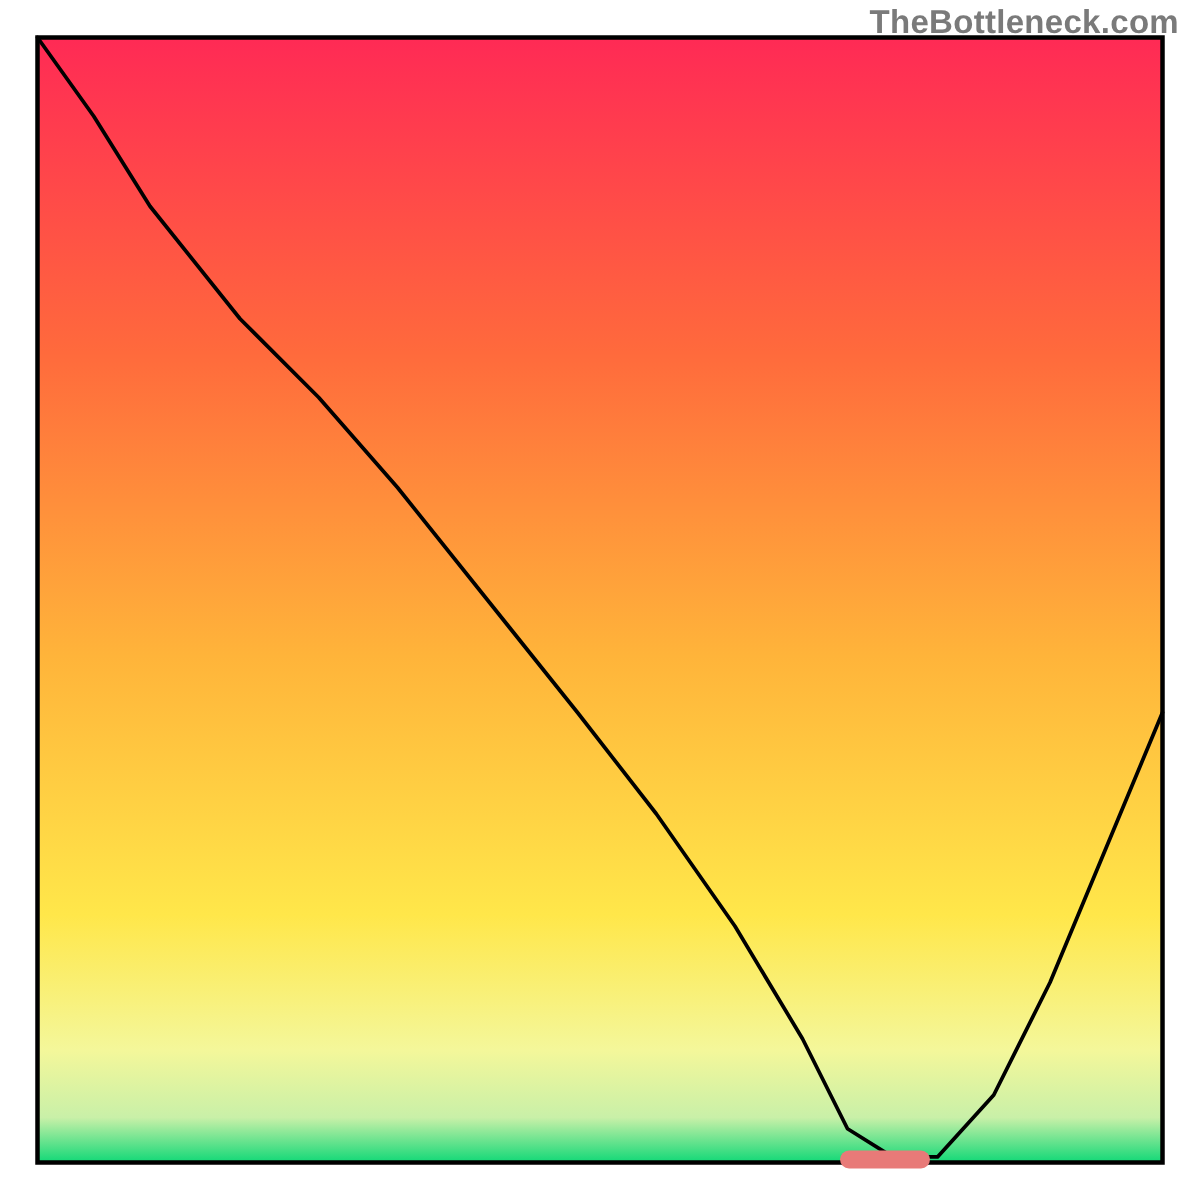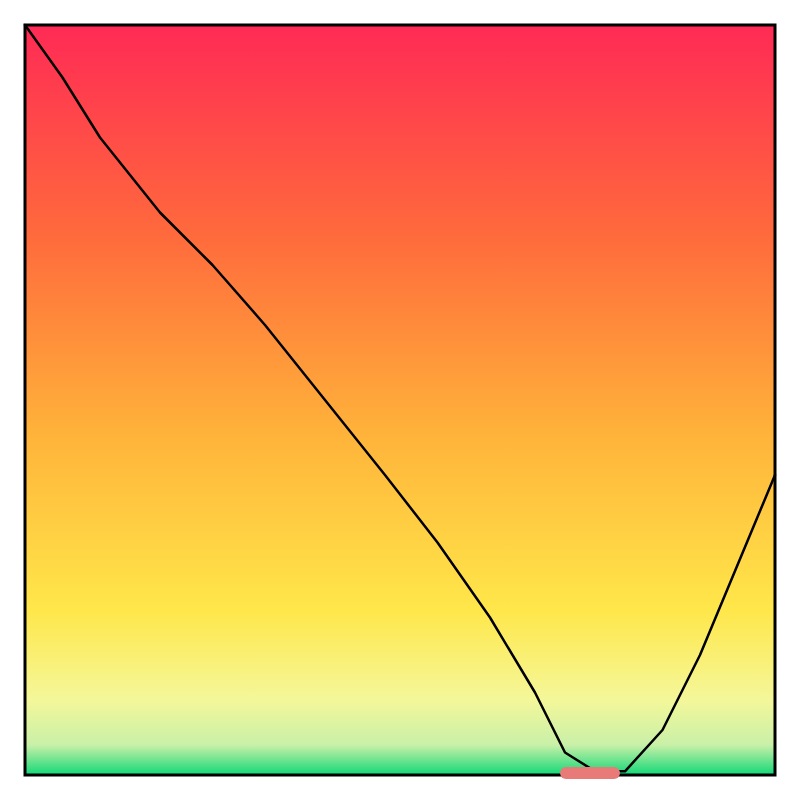--- a/index.html
+++ b/index.html
@@ -36,20 +36,21 @@
     position: absolute;
     height: 12px;
     border-radius: 6px;
     background: #e87a78;
   }
 </style>
 </head>
 <body>
 <div class="stage">
 
+  <div class="watermark">TheBottleneck.com</div>
 
   <svg class="plot" viewBox="0 0 800 800" preserveAspectRatio="none">
     <defs>
       <linearGradient id="bg-grad" x1="0" y1="0" x2="0" y2="1">
         <stop id="g0" offset="0%" stop-color="#ff2a55"></stop>
         <stop id="g1" offset="28%" stop-color="#ff6a3c"></stop>
         <stop id="g2" offset="55%" stop-color="#ffb43a"></stop>
         <stop id="g3" offset="78%" stop-color="#ffe74a"></stop>
         <stop id="g4" offset="90%" stop-color="#f4f79a"></stop>
         <stop id="g5" offset="96%" stop-color="#c9f0a8"></stop>

